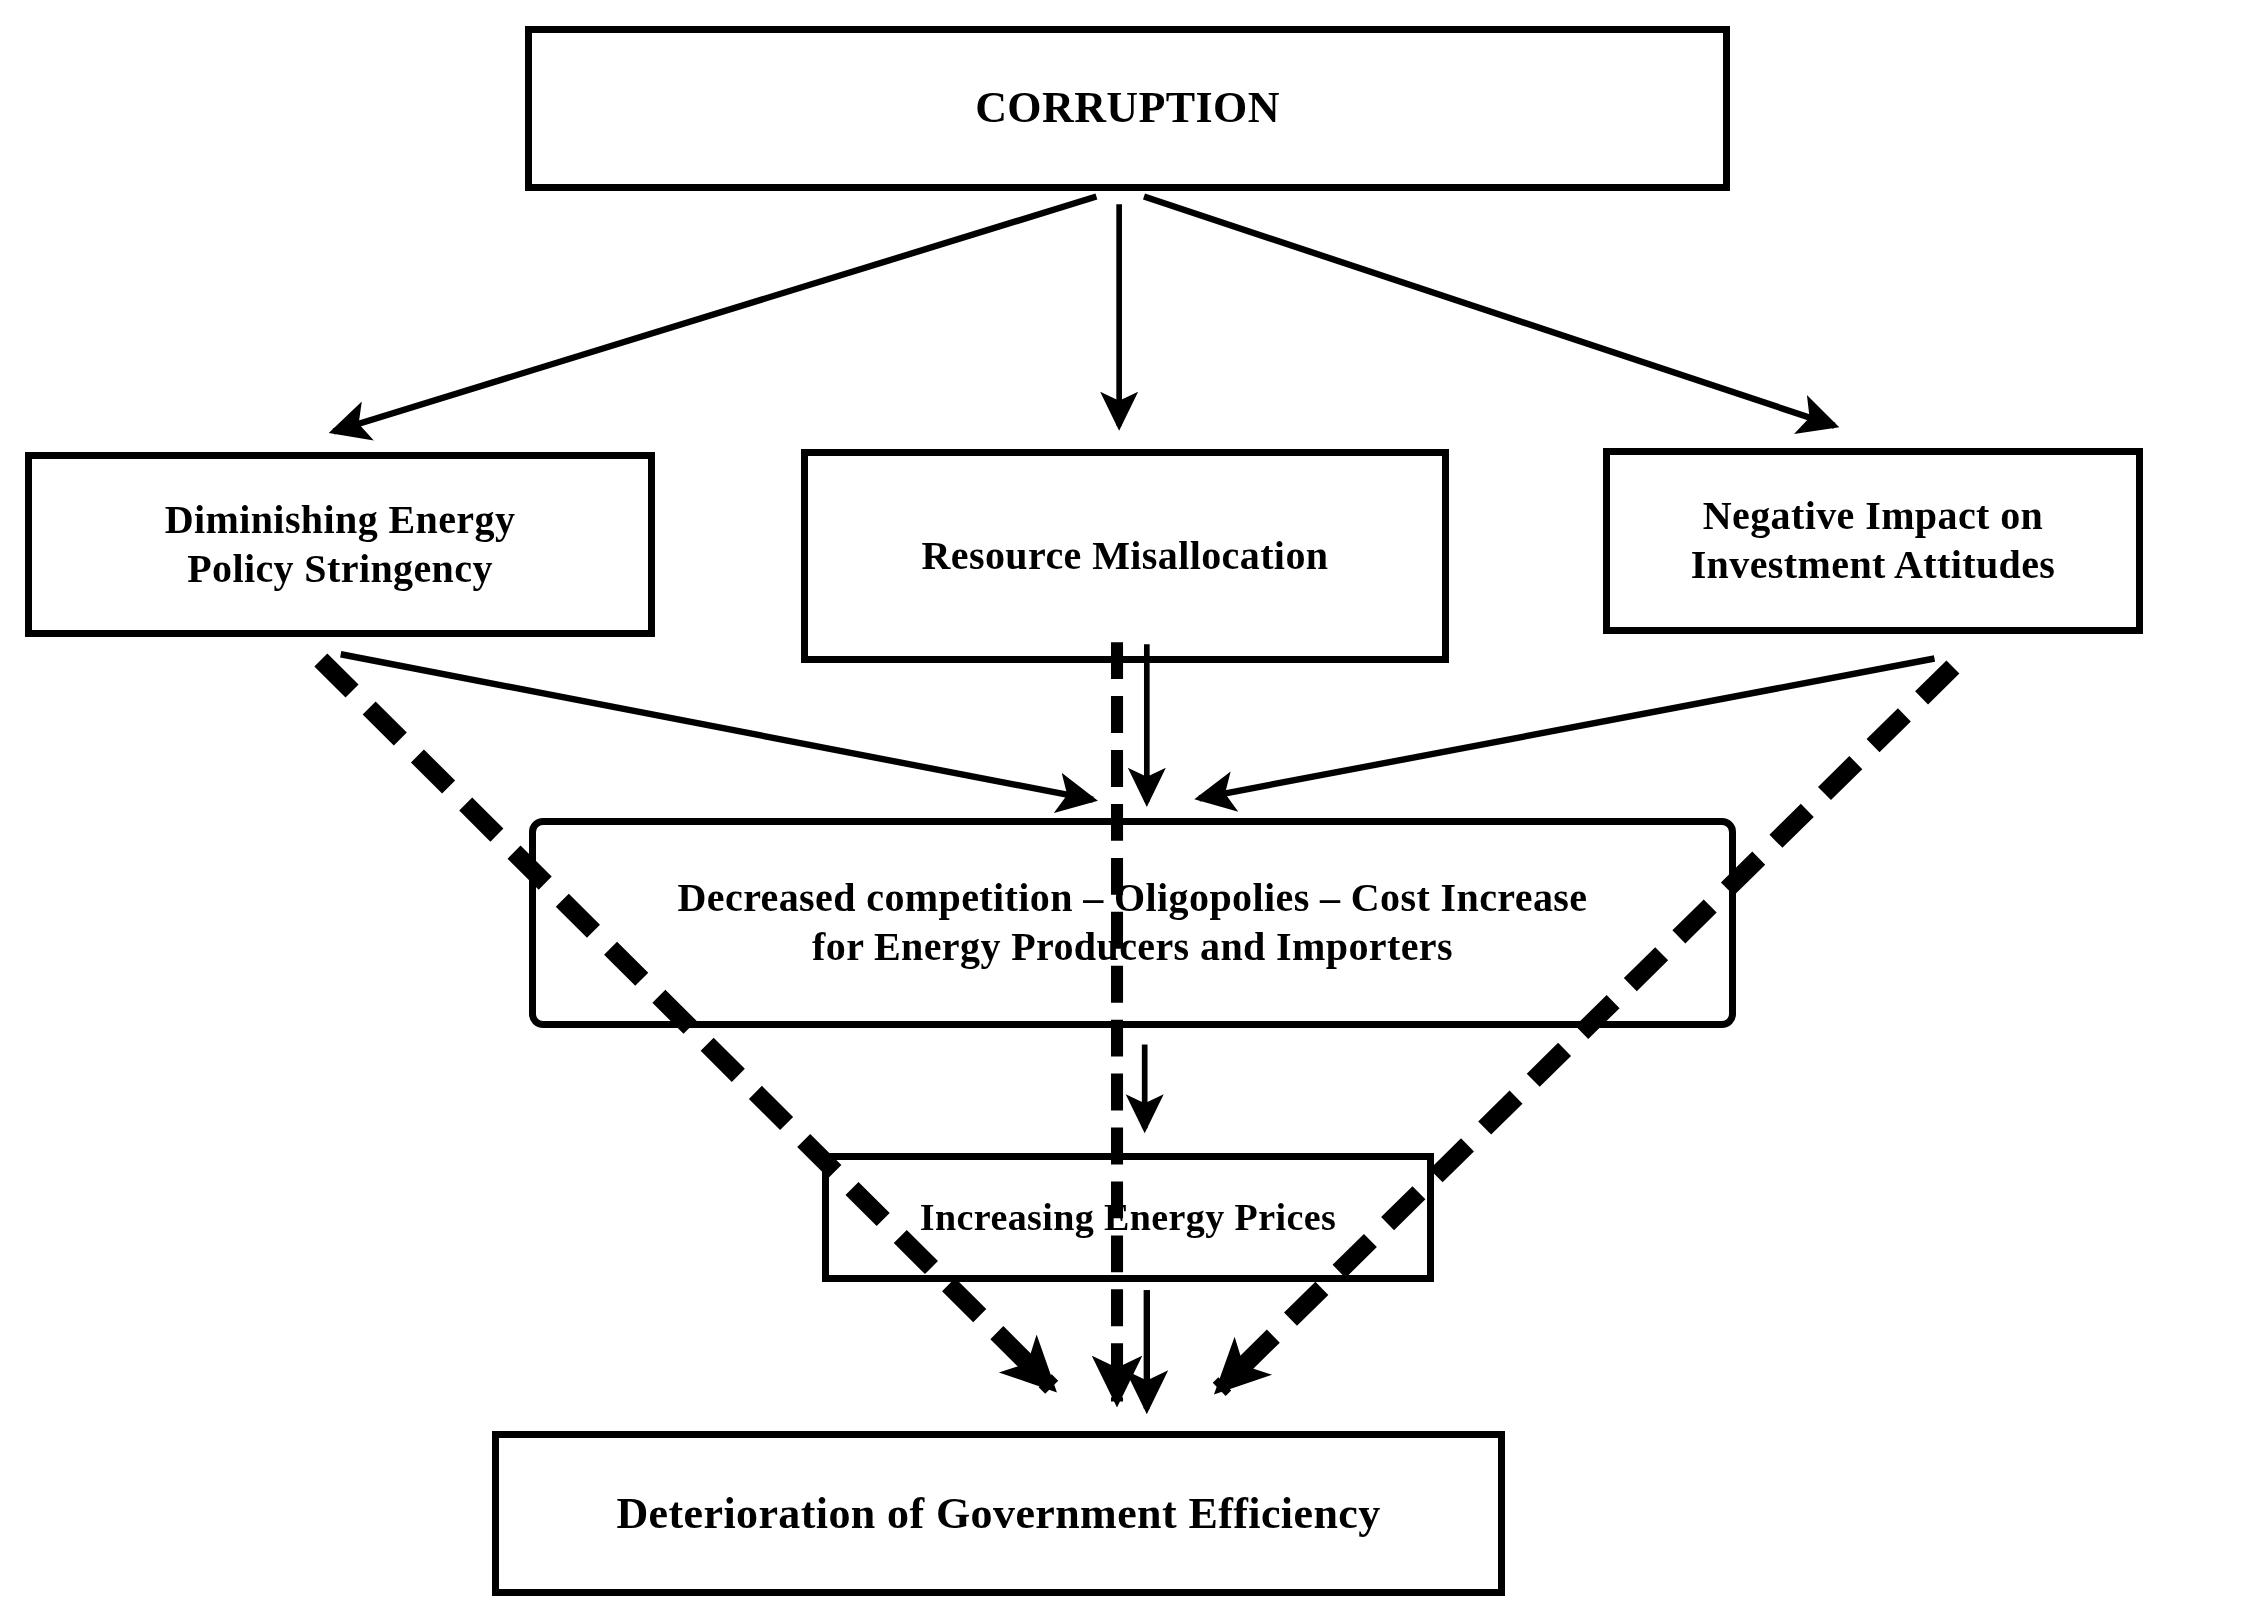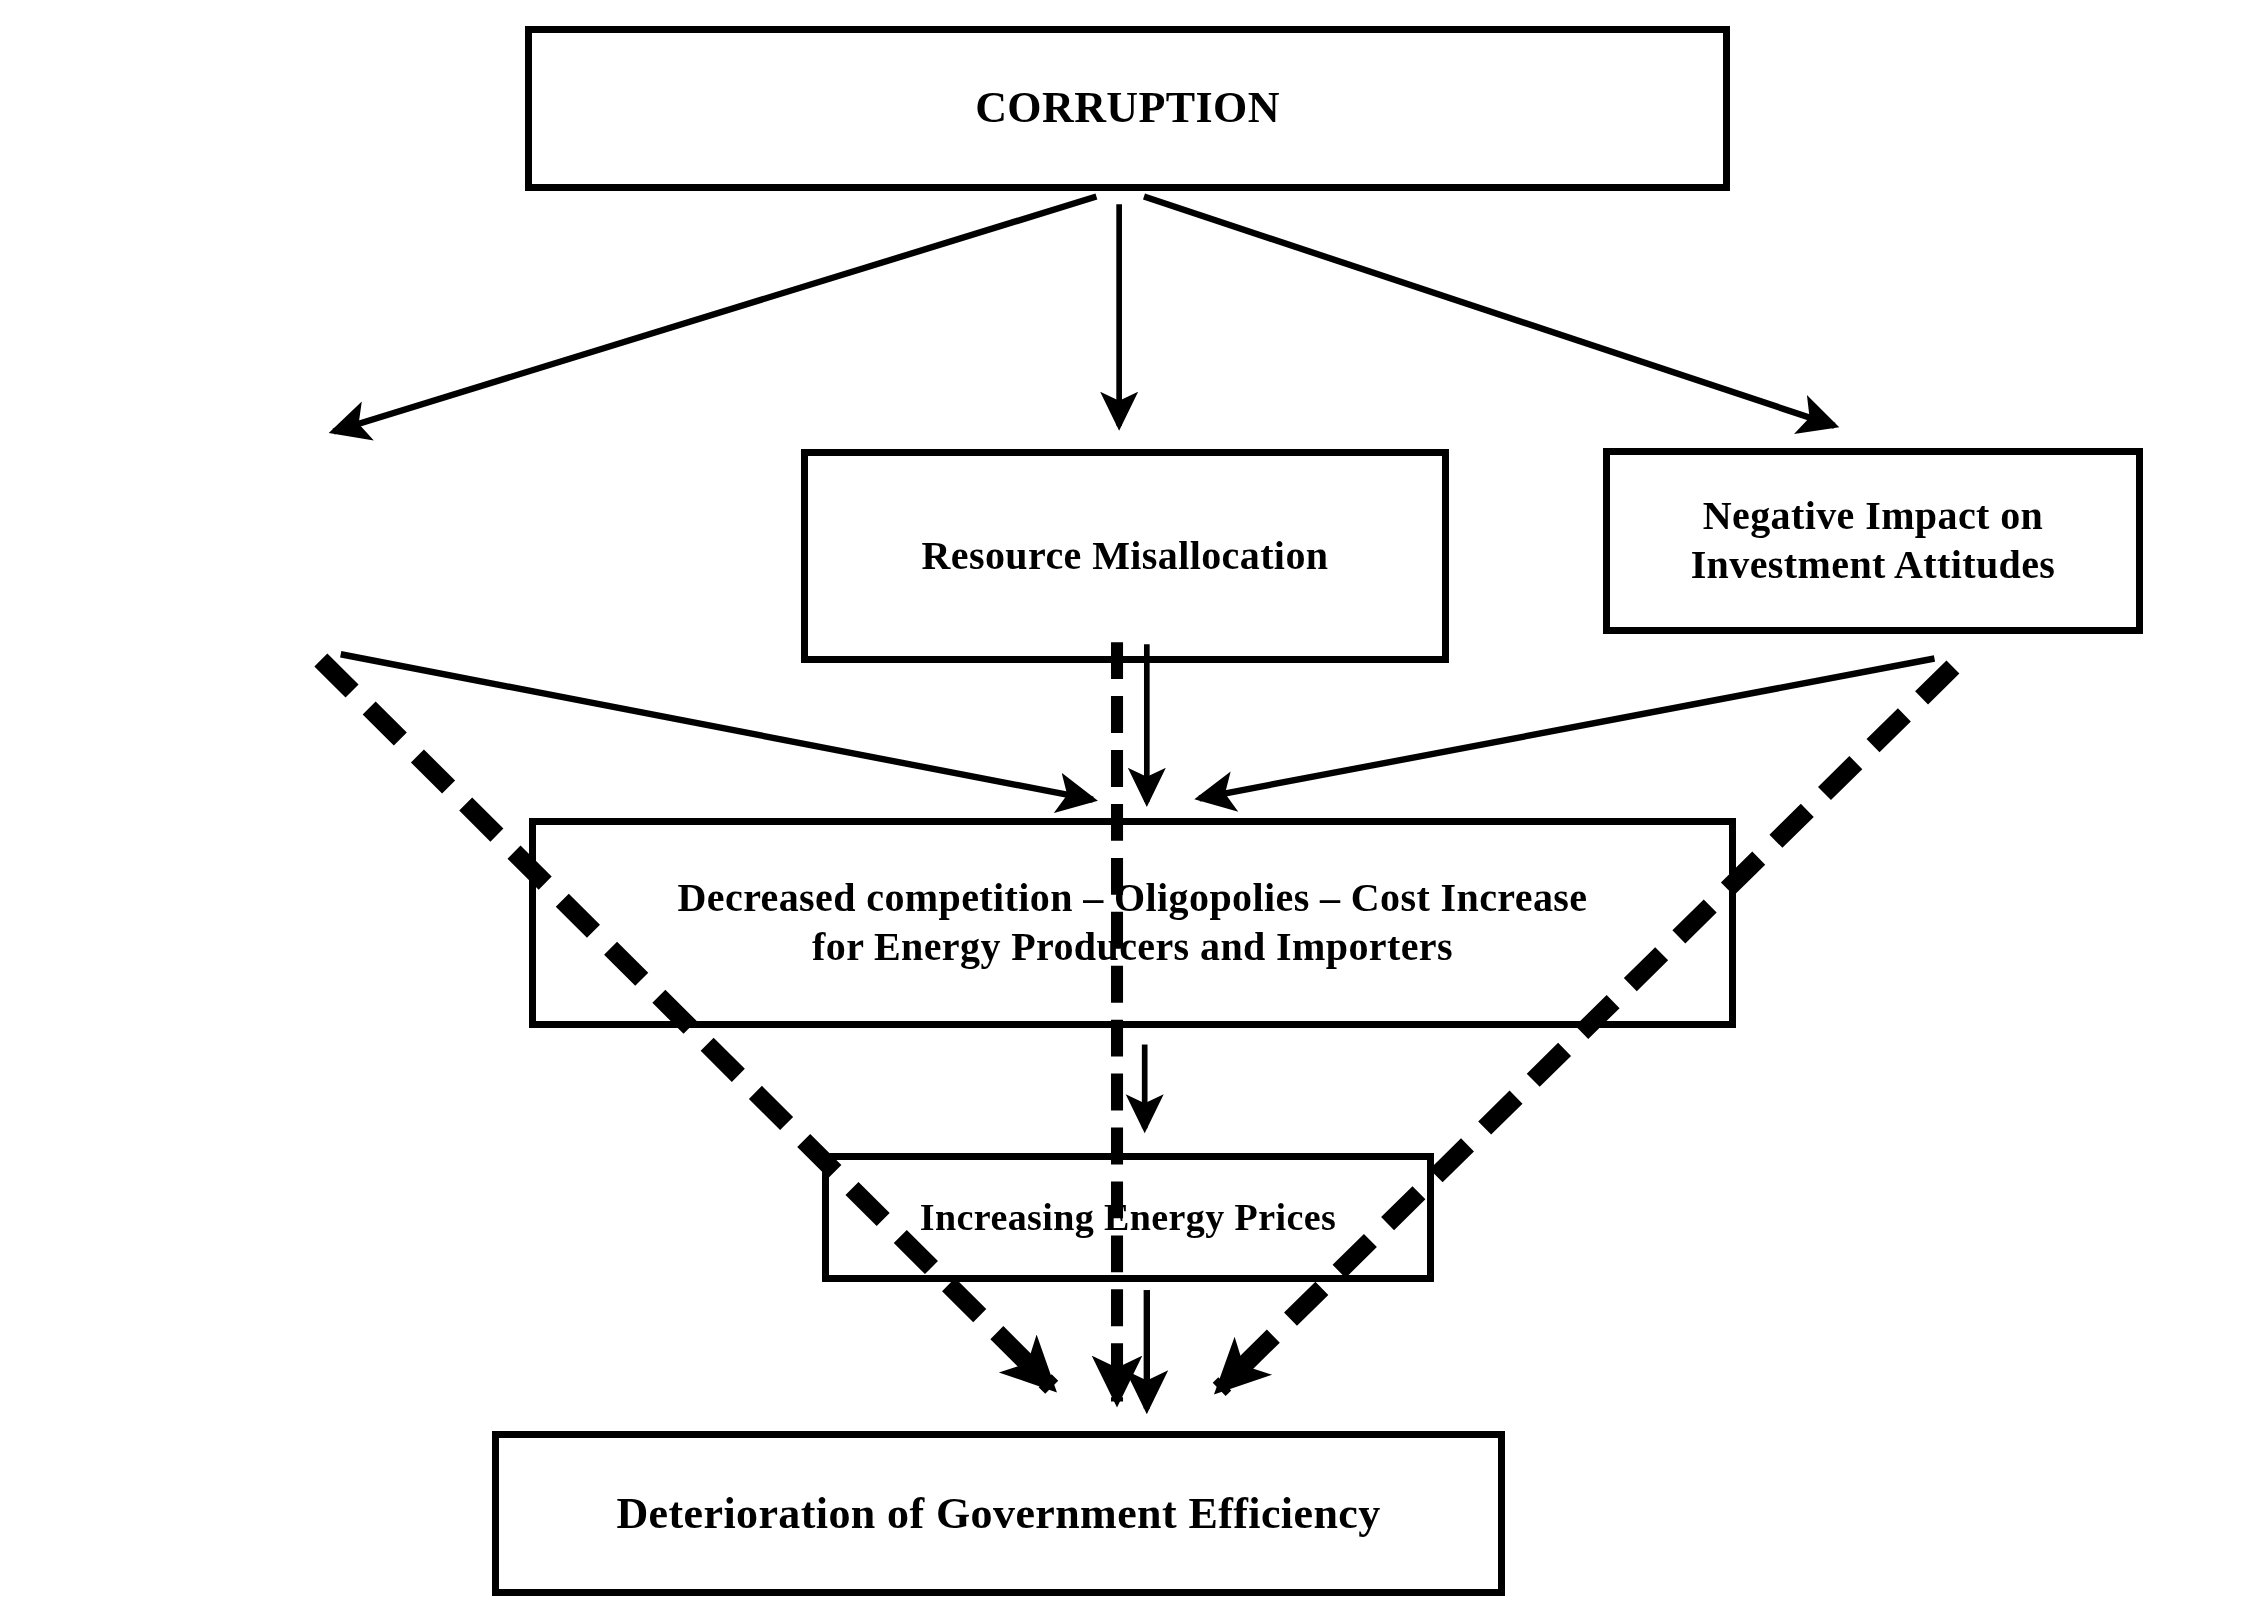--- a/index.html
+++ b/index.html
@@ -40,21 +40,21 @@
 
   #node-policy          { left: 25px;   top: 452px;  width: 630px;  height: 185px; }
   #node-policy .label          { font-size: 40px; }
 
   #node-misallocation   { left: 801px; top: 449px;  width: 648px;  height: 214px; }
   #node-misallocation .label   { font-size: 40px; }
 
   #node-investment      { left: 1603px; top: 448px;  width: 540px;  height: 186px; }
   #node-investment .label      { font-size: 40px; }
 
-  #node-competition     { left: 529px;  top: 818px; width: 1207px; height: 210px; }
+  #node-competition     { left: 529px;  top: 818px; width: 1207px; height: 210px; border-radius: 14px; }
   #node-competition .label     { font-size: 40px; }
 
   #node-prices          { left: 822px; top: 1153px; width: 612px;  height: 129px; }
   #node-prices .label          { font-size: 38px; }
 
   #node-deterioration   { left: 492px;  top: 1431px; width: 1013px; height: 165px; }
   #node-deterioration .label   { font-size: 44px; }
 
   
   #edges {
@@ -127,20 +127,24 @@
 
     <line class="solid-edge-thin" x1="1613" y1="1472" x2="1613" y2="1590" marker-end="url(#ah-solid-thin)"></line>
 
     <line class="solid-edge" x1="1616" y1="1818" x2="1616" y2="1985" marker-end="url(#ah-solid-thin)"></line>
   </svg>
 
   <div class="node" id="node-corruption">
     <div class="label">CORRUPTION</div>
   </div>
 
+  <div class="node" id="node-policy">
+    <div class="label">Diminishing Energy
+Policy Stringency</div>
+  </div>
 
   <div class="node" id="node-misallocation">
     <div class="label">Resource Misallocation</div>
   </div>
 
   <div class="node" id="node-investment">
     <div class="label">Negative Impact on
 Investment Attitudes</div>
   </div>
 

